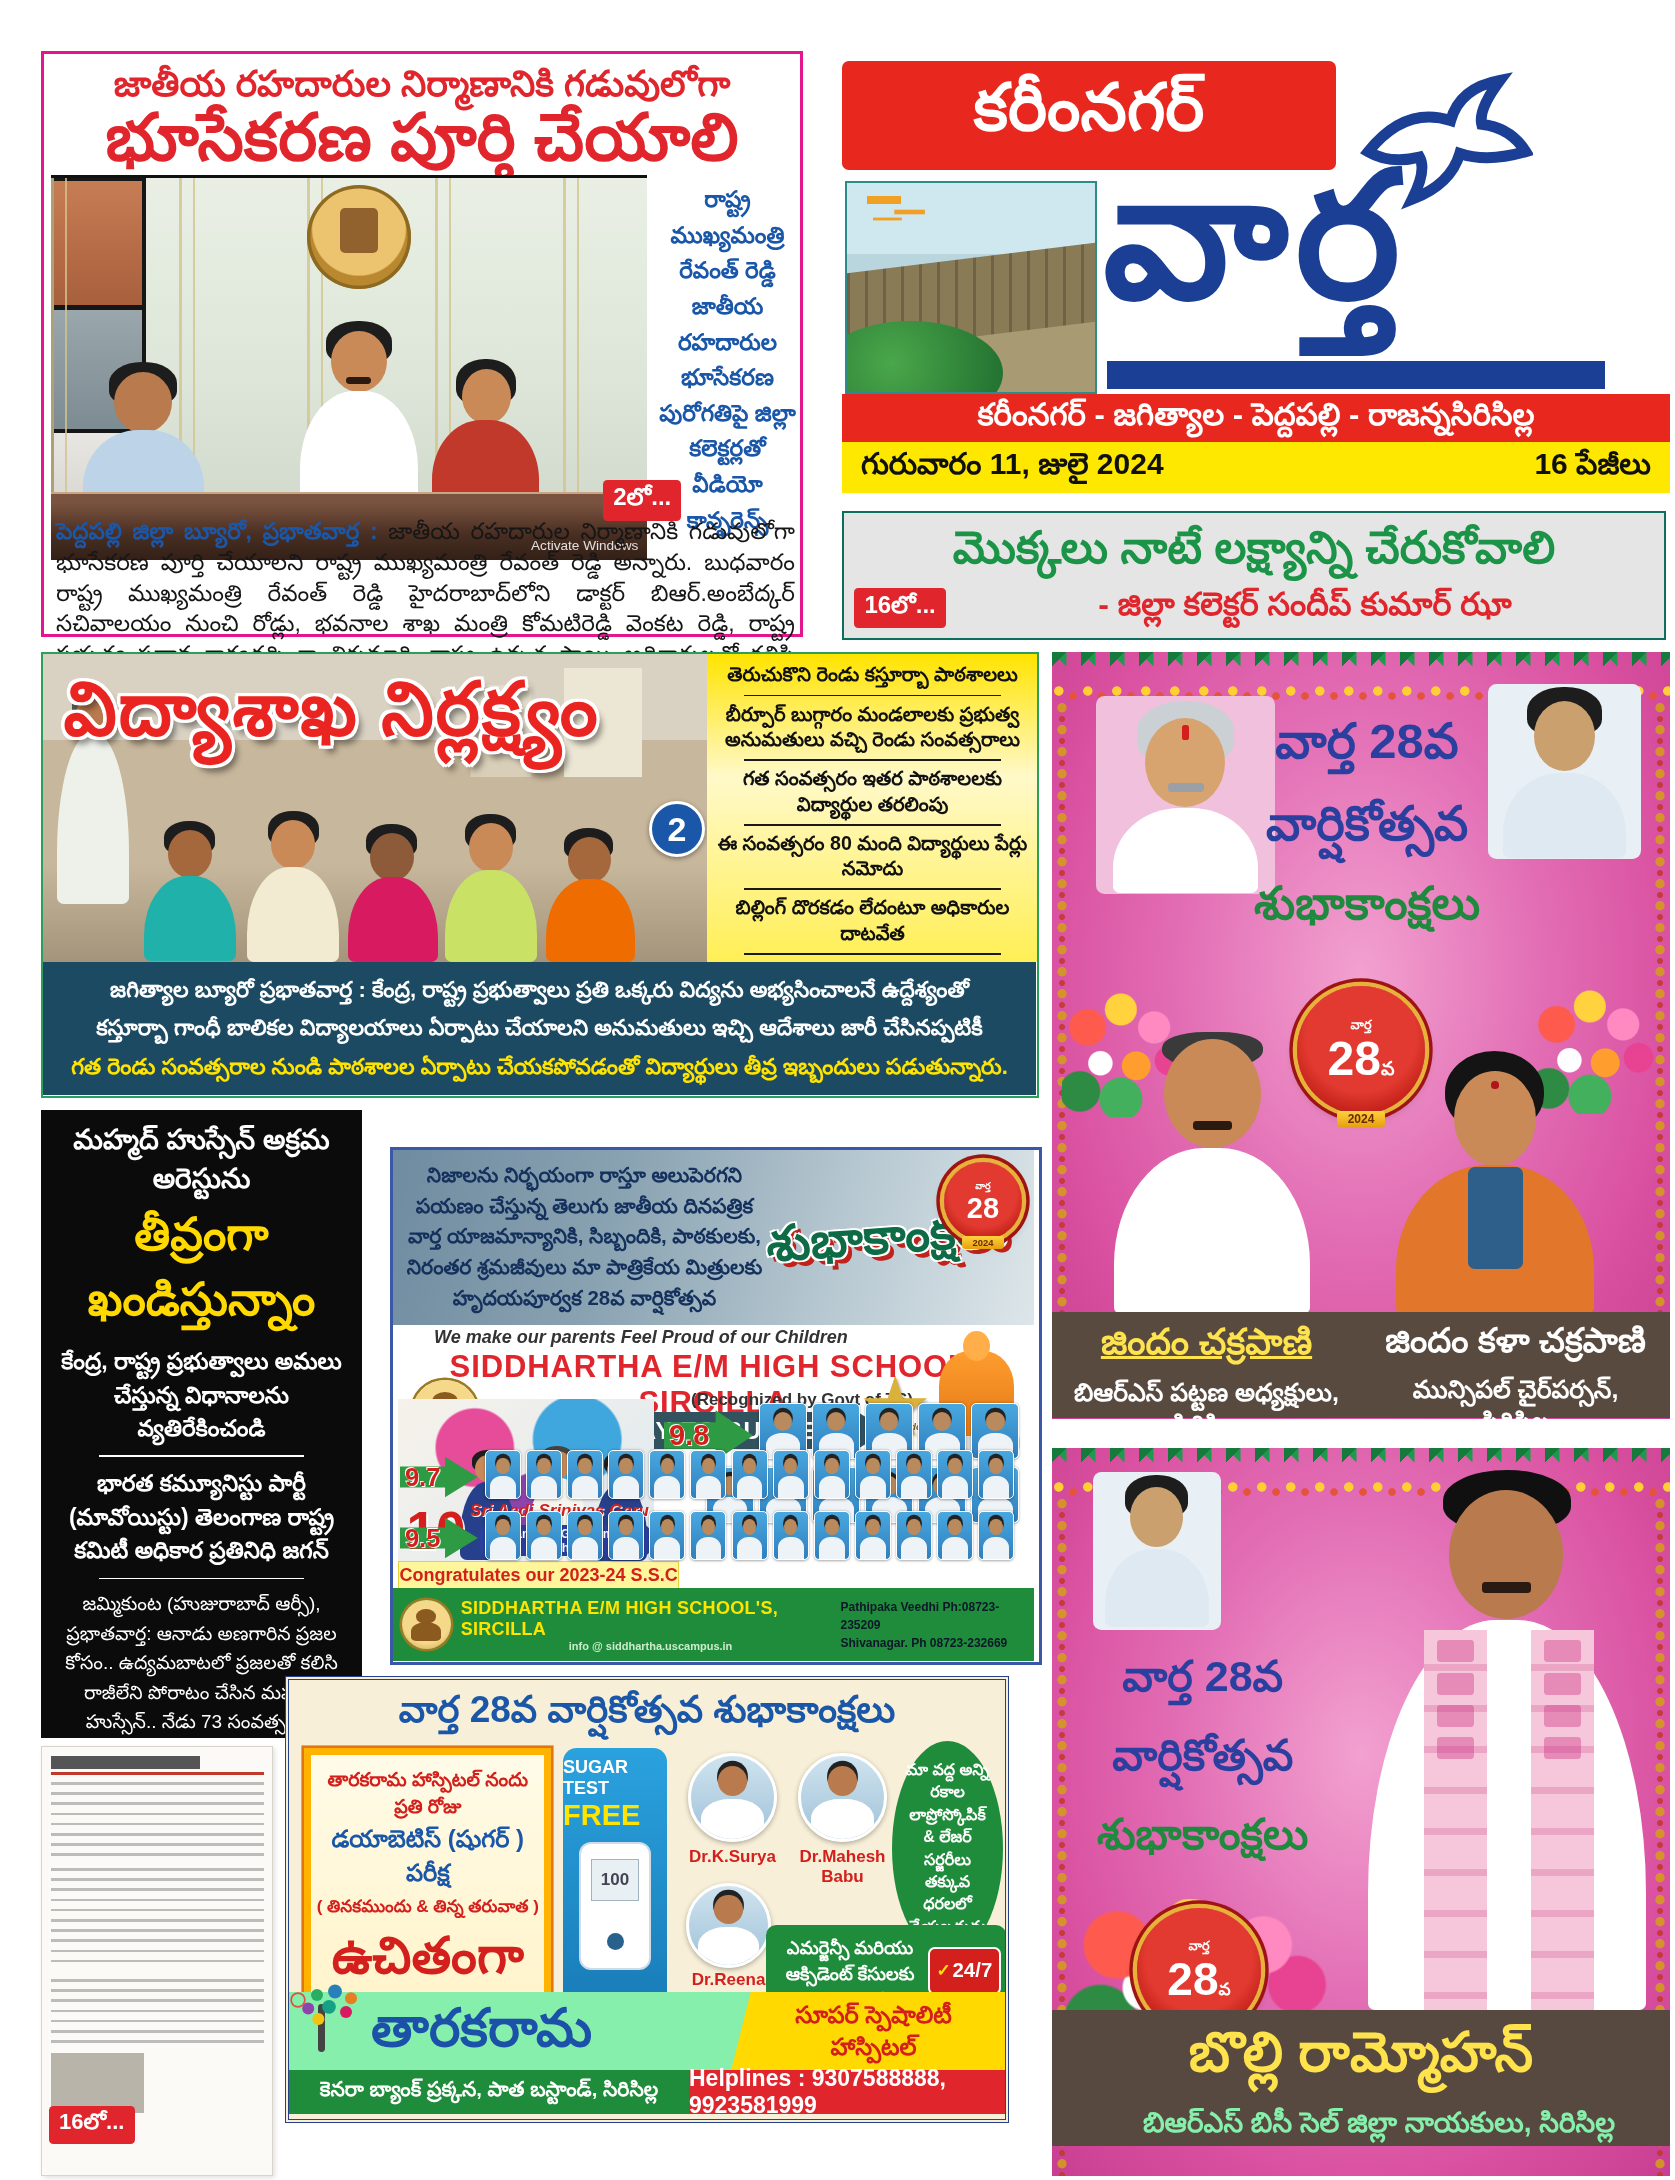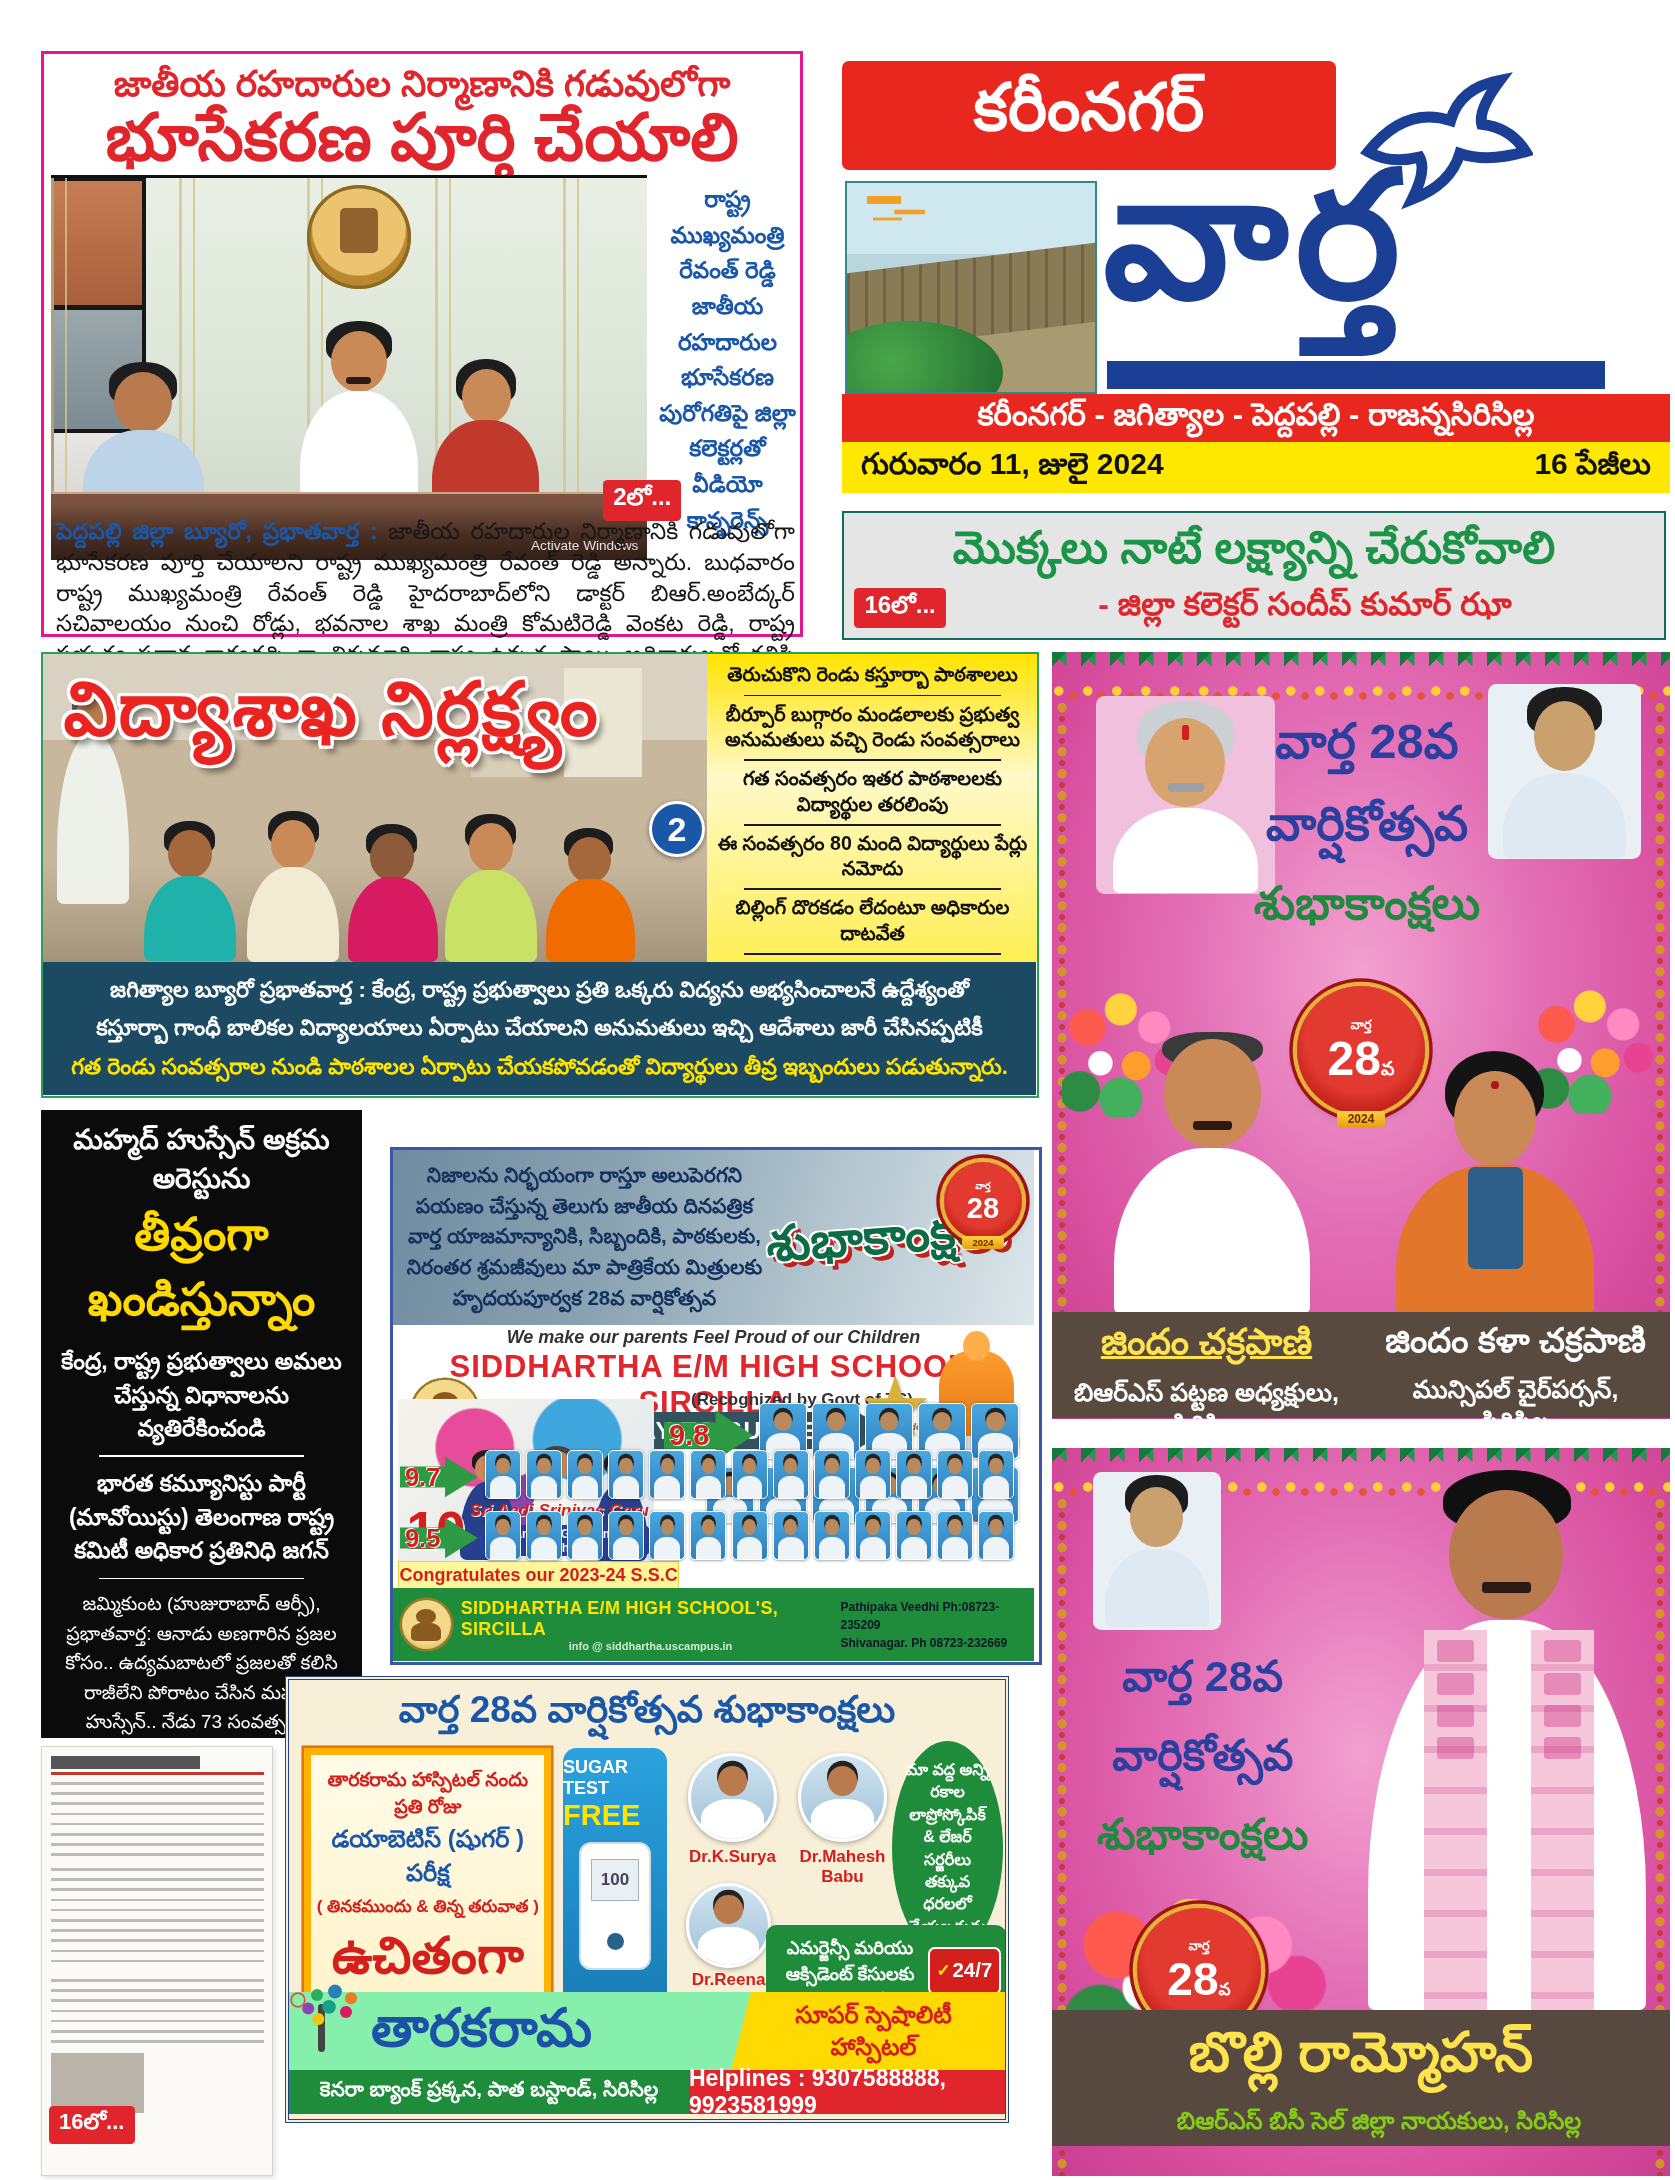--- a/index.html
+++ b/index.html
@@ -111,21 +111,21 @@
   .clip-lines { height:78px; background:repeating-linear-gradient(180deg,#9a9a9a 0 2.6px,transparent 2.6px 10.2px); opacity:.65; margin-bottom:8.5px; }
   .clip-photo { width:44%; height:60px; background:#b9b4aa; margin-bottom:8.5px; }
 
   
   .school { left:390px; top:1147px; width:652px; height:518px; border:3.4px solid #3a57a8; background:#fff; overflow:hidden; }
   .sch-top { left:0; top:0; width:641px; height:175px; background:linear-gradient(105deg,#6f8ba0 0%,#8aa3b2 35%,#b8c9d2 70%,#dde6ea 100%); }
   .sch-greet { left:8.5px; top:10.2px; width:366px; text-align:center; color:#14305c; font-size:20.4px; font-weight:800; line-height:1.5; }
   .sch-shubh { left:366px; top:58px; width:256px; text-align:center; color:#0d6b46; font-size:49px; font-weight:800; transform:rotate(-4deg);
     text-shadow:1.7px 1.7px 0 #fff,-1.7px -1.7px 0 #fff,1.7px -1.7px 0 #fff,-1.7px 1.7px 0 #fff,5.1px 6px 0 #c0221c; }
   .sch-mid { left:0; top:175px; width:641px; height:128px; background:#fff; }
-  .sch-tag { top:1.7px; width:100%; text-align:center; font-size:18px; font-weight:700; font-style:italic; color:#333; }
+  .sch-tag { top:1.7px; width:100%; font-size:18px; font-weight:700; font-style:italic; color:#333;margin-left:41px; }
   .sch-name { top:24px; width:100%; text-align:center; font-size:31px; font-weight:800; color:#e0262c; letter-spacing:0.9px; }
   .sch-recog { top:65px; left:281px; width:256px; text-align:center; font-size:17px; font-weight:700; color:#333; }
   .way { left:128px; top:87px; width:366px; height:37px; background:#33525f; color:#fff; font-size:24px; font-weight:800; letter-spacing:1.7px; display:flex; align-items:center; justify-content:center; clip-path:polygon(0 0,92% 0,100% 50%,92% 100%,0 100%); }
   .way-red { left:203px; top:82px; width:37px; height:49px; background:#d9362b; }
   .b-logo { border-radius:50%; background:radial-gradient(circle at 50% 40%,#f6d88a 0 62%,#c89a3f 100%); box-shadow:0 0 0 2.6px #9a7a22; }
   .b-logo::before { content:""; position:absolute; left:30%; top:18%; width:40%; height:30%; border-radius:50%; background:#8a5a1f; }
   .b-logo::after { content:""; position:absolute; left:20%; top:45%; width:60%; height:38%; border-radius:50% 50% 20% 20%; background:#8a5a1f; }
   .buddha { background:linear-gradient(#ff9d2e,#e07514); border-radius:40% 40% 30% 30%; }
   .buddha::before { content:""; position:absolute; left:32%; top:-22%; width:36%; height:34%; border-radius:50%; background:#ffae4a; }
   .buddha::after { content:""; position:absolute; left:-8%; bottom:-10.2px; width:116%; height:13.6px; background:#d9d9d9; border-radius:3.4px; }
@@ -185,21 +185,21 @@
   .hos-yellow { position:absolute; right:-17px; top:0; width:281px; height:78px; background:#ffd900; transform:skewX(-14deg); }
   .hos-yellow-in { position:absolute; right:12px; top:6.8px; width:239px; text-align:center; color:#d4201c; font-size:24px; font-weight:800; line-height:1.35; }
   .hos-bars { left:0; top:390px; width:716px; height:44px; display:flex; }
   .bar-green { width:400px; background:#1e8c3a; color:#fff; font-size:20.4px; font-weight:800; display:flex; align-items:center; justify-content:center; }
   .bar-red { flex:1; background:#e0262c; color:#fff; font-size:23px; font-weight:800; display:flex; align-items:center; justify-content:center; }
 
   
   .ad2-text div { text-align:center; font-size:43px; margin-bottom:19px; }
   .ad2-cap { position:absolute; left:0; top:562px; width:618px; height:136px; background:#57493f; text-align:center; padding-top:10.2px; }
   .ad2-cap .n { color:#ffe34d; font-size:55px; font-weight:800; }
-  .ad2-cap .r { color:#84cc16; font-size:24px; font-weight:700; margin-top:8.5px;padding-left:36px; }
+  .ad2-cap .r { color:#86efac; font-size:28px; font-weight:700; margin-top:8.5px;padding-left:36px; }
   .scarf { background:repeating-linear-gradient(180deg,#f6c6da 0 34px,#eba6c6 34px 41px); }
   .scarf i { position:static; display:block; width:60%; height:22px; margin:10.2px auto; background:rgba(200,30,120,.35); border-radius:3.4px; }
 </style>
 </head>
 <body>
 
 <div class="page">
 
   <section class="abs lead-box">
     <div class="abs lead-kicker">జాతీయ రహదారుల నిర్మాణానికి గడువులోగా</div>

